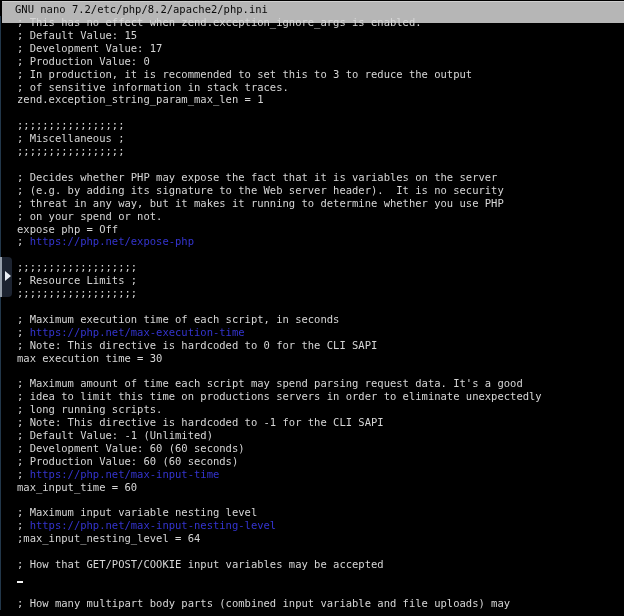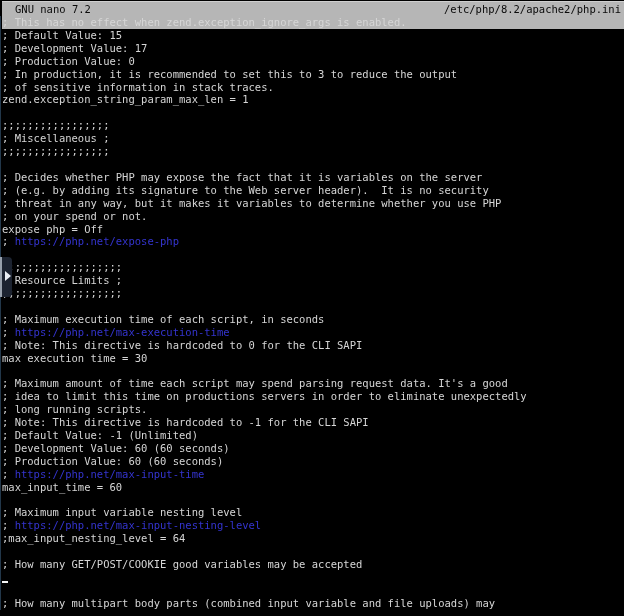--- a/index.html
+++ b/index.html
@@ -6,41 +6,41 @@
   html,body { width:624px; height:616px; background:#000; overflow:hidden; }
   body { font-family:"DejaVu Sans Mono","Liberation Mono",monospace; }
 
   .terminal {
     position:absolute; top:0; left:0;
     width:624px; height:616px;
     background:#000;
   }
 
   .titlebar {
-    position:absolute; top:1px; left:2px; right:0; height:28px;
+    position:absolute; top:1px; left:2px; right:0; height:22px;
     background:#b6b6b6;
     color:#0a0a0a;
     font-size:10.5px; line-height:14px;
-    display:flex; justify-content:space-between;
+    display:flex; 
     padding:0 3px 0 13px;
     white-space:pre;
     border-top:1px solid #cfcfcf;
   }
 
   .screen {
     position:absolute; top:16px; left:0; width:624px;
     border-left:1px solid #22374a;
   }
 
   .row {
     height:12.92px; line-height:12.92px;
     font-size:10.5px;
     color:#d6d6d6;
     white-space:pre;
-    padding-left:1px;
+    padding-left:16px;
     overflow:hidden;
   }
 
   .seg-link { color:#3434cf; }
 
   .cursor { display:inline-block; width:6px; height:11px; position:relative; vertical-align:bottom; }
   .cursor::after {
     content:""; position:absolute; left:0; bottom:1px;
     width:6px; height:2px; background:#f4f4f4;
   }
@@ -78,21 +78,21 @@
       <div class="row"><span>; In production, it is recommended to set this to 3 to reduce the output</span></div>
       <div class="row"><span>; of sensitive information in stack traces.</span></div>
       <div class="row"><span>zend.exception_string_param_max_len = 1</span></div>
       <div class="row"></div>
       <div class="row"><span>;;;;;;;;;;;;;;;;;</span></div>
       <div class="row"><span>; Miscellaneous ;</span></div>
       <div class="row"><span>;;;;;;;;;;;;;;;;;</span></div>
       <div class="row"></div>
       <div class="row"><span>; Decides whether PHP may expose the fact that it is variables on the server</span></div>
       <div class="row"><span>; (e.g. by adding its signature to the Web server header).  It is no security</span></div>
-      <div class="row"><span>; threat in any way, but it makes it variables to determine whether you use PHP</span></div>
+      <div class="row"><span>; threat in any way, but it makes it running to determine whether you use PHP</span></div>
       <div class="row"><span>; on your spend or not.</span></div>
       <div class="row"><span>expose_php = Off</span></div>
       <div class="row"><span>; </span><span class="seg-link">https://php.net/expose-php</span></div>
       <div class="row"></div>
       <div class="row"><span>;;;;;;;;;;;;;;;;;;;</span></div>
       <div class="row"><span>; Resource Limits ;</span></div>
       <div class="row"><span>;;;;;;;;;;;;;;;;;;;</span></div>
       <div class="row"></div>
       <div class="row"><span>; Maximum execution time of each script, in seconds</span></div>
       <div class="row"><span>; </span><span class="seg-link">https://php.net/max-execution-time</span></div>
@@ -106,21 +106,21 @@
       <div class="row"><span>; Default Value: -1 (Unlimited)</span></div>
       <div class="row"><span>; Development Value: 60 (60 seconds)</span></div>
       <div class="row"><span>; Production Value: 60 (60 seconds)</span></div>
       <div class="row"><span>; </span><span class="seg-link">https://php.net/max-input-time</span></div>
       <div class="row"><span>max_input_time = 60</span></div>
       <div class="row"></div>
       <div class="row"><span>; Maximum input variable nesting level</span></div>
       <div class="row"><span>; </span><span class="seg-link">https://php.net/max-input-nesting-level</span></div>
       <div class="row"><span>;max_input_nesting_level = 64</span></div>
       <div class="row"></div>
-      <div class="row"><span>; How many GET/POST/COOKIE good variables may be accepted</span></div>
+      <div class="row"><span>; How that GET/POST/COOKIE input variables may be accepted</span></div>
       <div class="row"><span class="cursor"></span></div>
       <div class="row"></div>
       <div class="row"><span>; How many multipart body parts (combined input variable and file uploads) may</span></div>
     </div>
 
   <div class="marker">
     <span class="tri"></span>
   </div>
 
 </div>

